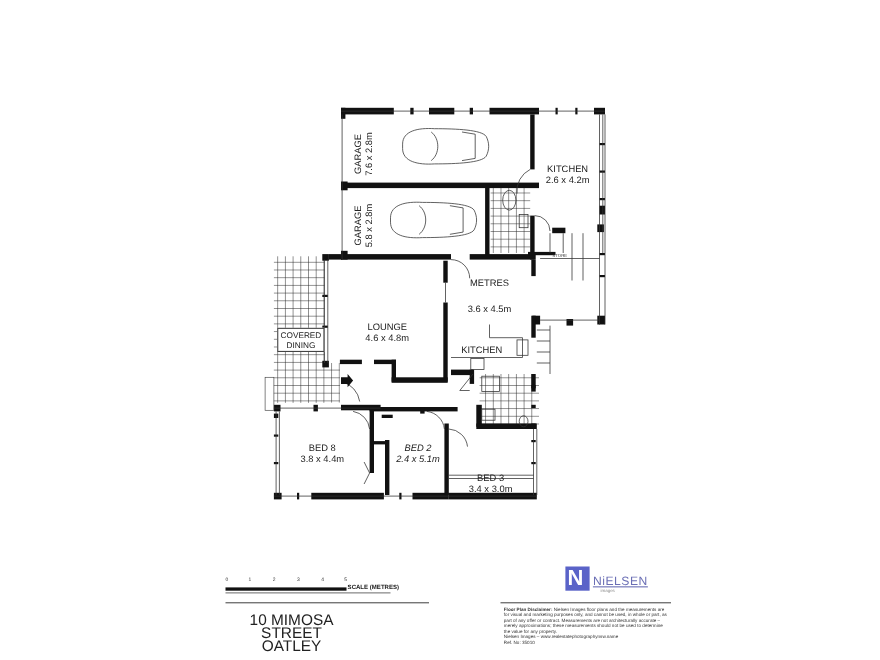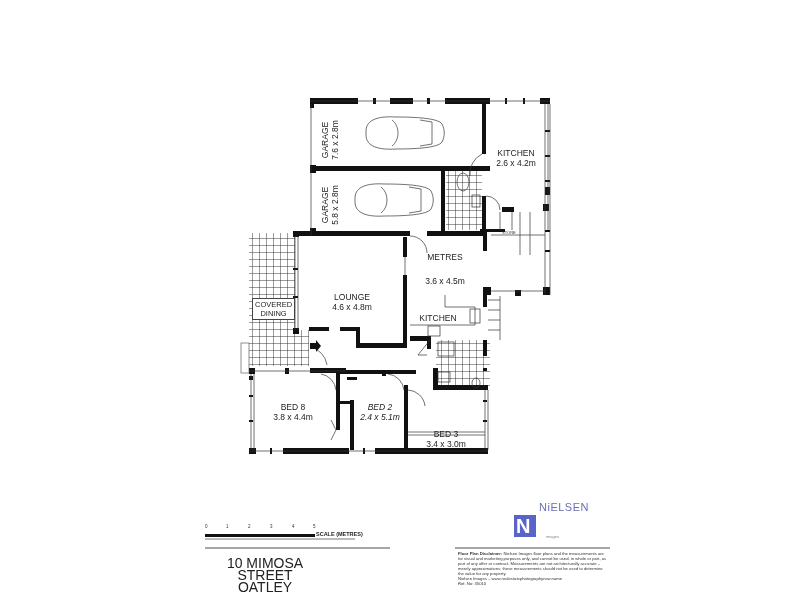--- a/index.html
+++ b/index.html
@@ -10,21 +10,21 @@
   .vert { transform:rotate(-90deg); transform-origin:center center; }
   .patio-lbl { background:#fff; border:1px solid #444; padding:1px 2px; font-size:7.5px; line-height:9px; }
   .scale-ticks { position:absolute; left:205px; top:524px; width:120px; height:10px; font-size:4.5px; color:#333; }
   .scale-ticks span { position:absolute; top:0; }
   .scale-label { position:absolute; left:316px; top:531px; font-size:5.5px; font-weight:bold; color:#222; }
   .address { position:absolute; left:205px; top:557px; width:120px; text-align:center; font-size:14px; line-height:12px; color:#222; }
   .disclaimer { position:absolute; left:458px; top:551px; width:150px; font-size:4.2px; line-height:5px; color:#333; }
   .disclaimer b { font-weight:bold; }
   .logo { position:absolute; left:514px; top:515px; width:22px; height:22px; background:#5a63c8; }
   .logo .nmark { position:absolute; left:2px; top:1px; font-size:20px; line-height:20px; font-weight:bold; color:#fff; }
-  .logo-text { position:absolute; left:539px; top:501px; font-size:11px; letter-spacing:0.5px; color:#6b6fb5; }
+  .logo-text { position:absolute; left:539px; top:523px; font-size:11px; letter-spacing:0.5px; color:#6b6fb5;text-decoration:underline; }
   .logo-sub { position:absolute; left:546px; top:534px; font-size:4px; color:#888; }
   .store { position:absolute; font-size:4px; color:#333; }
 </style>
 </head>
 <body>
 
 <svg id="plan" viewBox="0 0 800 600" xmlns="http://www.w3.org/2000/svg">
   <defs>
     <pattern id="tile" width="7" height="7" patternUnits="userSpaceOnUse">
       <rect width="7" height="7" fill="#fff"></rect>

